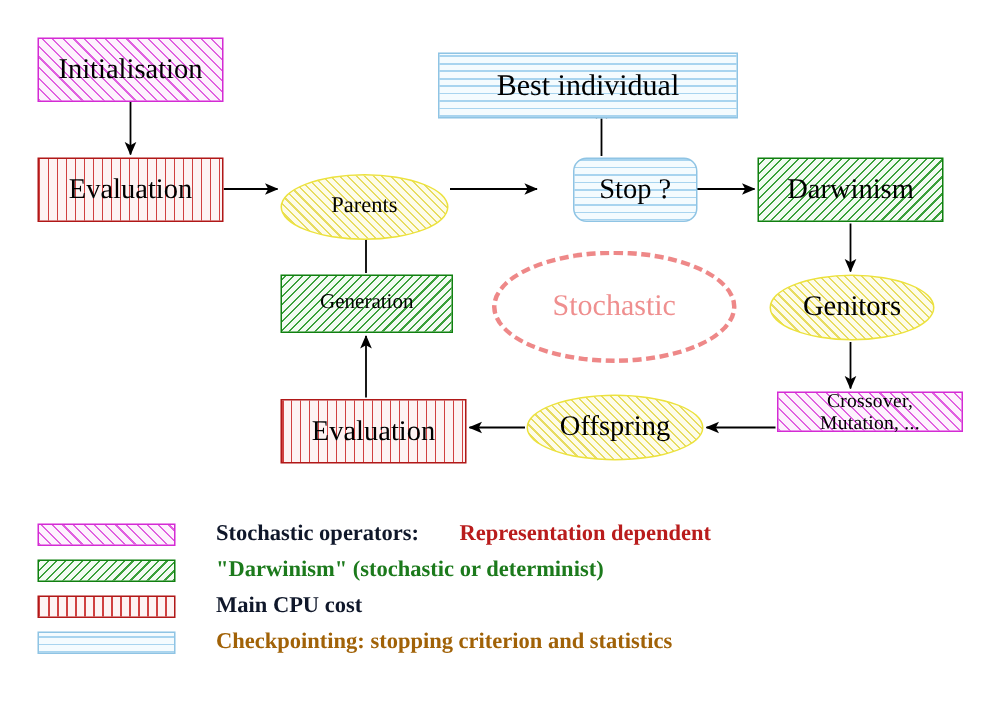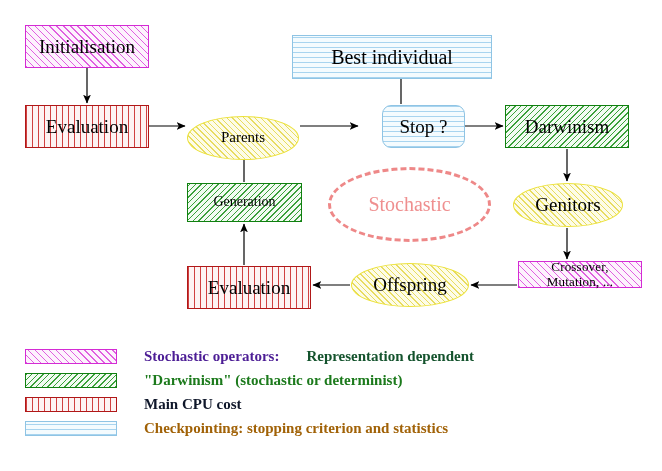--- a/index.html
+++ b/index.html
@@ -107,22 +107,22 @@
     box-sizing: border-box;
     flex: 0 0 auto;
     margin-right: 0;
   }
   .legend-text {
     margin-left: 27px;
     font-size: 15px;
     font-weight: bold;
     white-space: pre;
   }
-  .lt-magenta { color: #4c1d95; }
-  .lt-gold    { color: #14532d; }
+  .lt-magenta { color: #0f172a; }
+  .lt-gold    { color: #b91c1c; }
   .lt-green   { color: #1c7a1c; }
   .lt-red     { color: #0f172a; }
   .lt-blue    { color: #a16207; }
 </style>
 </head>
 <body>
 
 <div id="canvas">
 
   <svg id="edges" viewBox="0 0 662 471" width="662" height="471">

